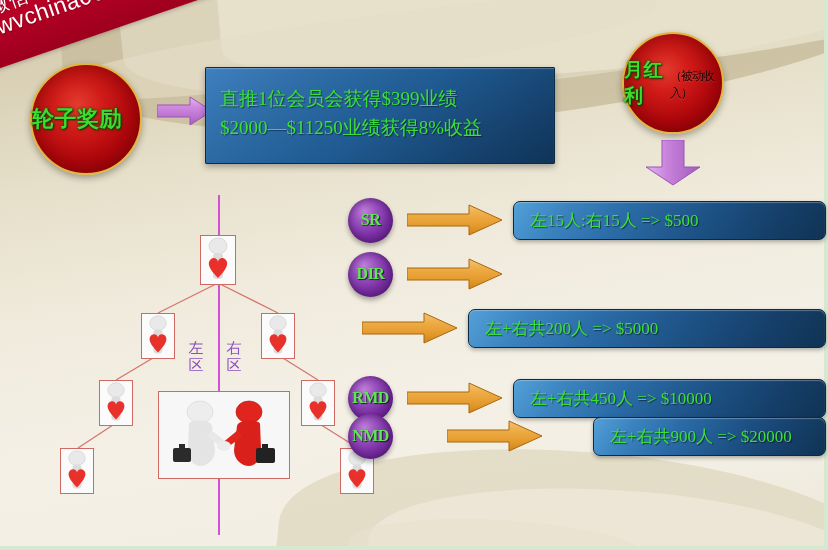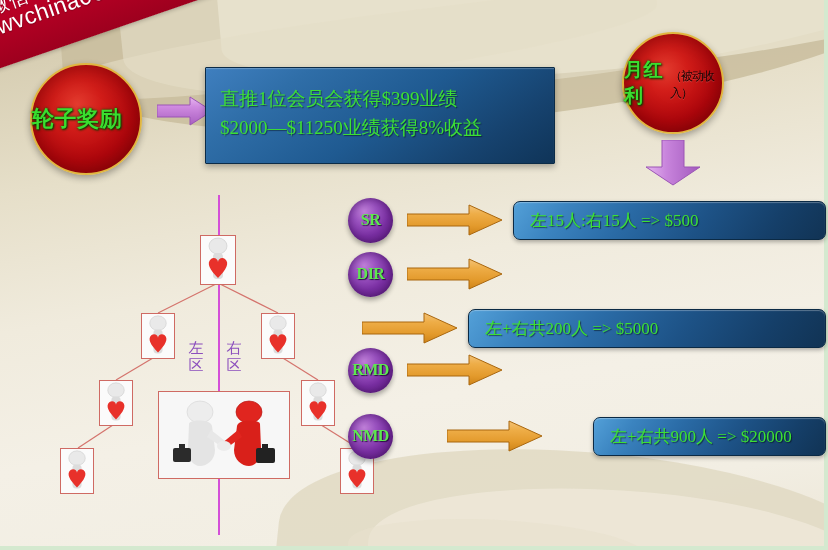--- a/index.html
+++ b/index.html
@@ -456,27 +456,28 @@
 
   <div class="rank-row" style="top:306px;">
     <div class="rank-arrow">
       <svg width="96" height="34" viewBox="0 0 96 34">
         <polygon points="0,11 62,11 62,2 95,17 62,32 62,23 0,23" fill="url(#og0)" stroke="#a9670f" stroke-width="1"></polygon>
       </svg>
     </div>
     <div class="rank-box">左+右共200人 =&gt;  $5000</div>
   </div>
 
-  <div class="rank-row" style="top:348px;">
+  <div class="rank-row" style="top:376px;">
     <div class="rank-badge">RMD</div>
     <div class="rank-arrow">
       <svg width="96" height="34" viewBox="0 0 96 34">
         <polygon points="0,11 62,11 62,2 95,17 62,32 62,23 0,23" fill="url(#og0)" stroke="#a9670f" stroke-width="1"></polygon>
       </svg>
     </div>
+    <div class="rank-box">左+右共450人 =&gt;  $10000</div>
   </div>
 
   <div class="rank-row" style="top:414px;gap:40px;">
     <div class="rank-badge">NMD</div>
     <div class="rank-arrow">
       <svg width="96" height="34" viewBox="0 0 96 34">
         <polygon points="0,11 62,11 62,2 95,17 62,32 62,23 0,23" fill="url(#og0)" stroke="#a9670f" stroke-width="1"></polygon>
       </svg>
     </div>
     <div class="rank-box">左+右共900人 =&gt;  $20000</div>

